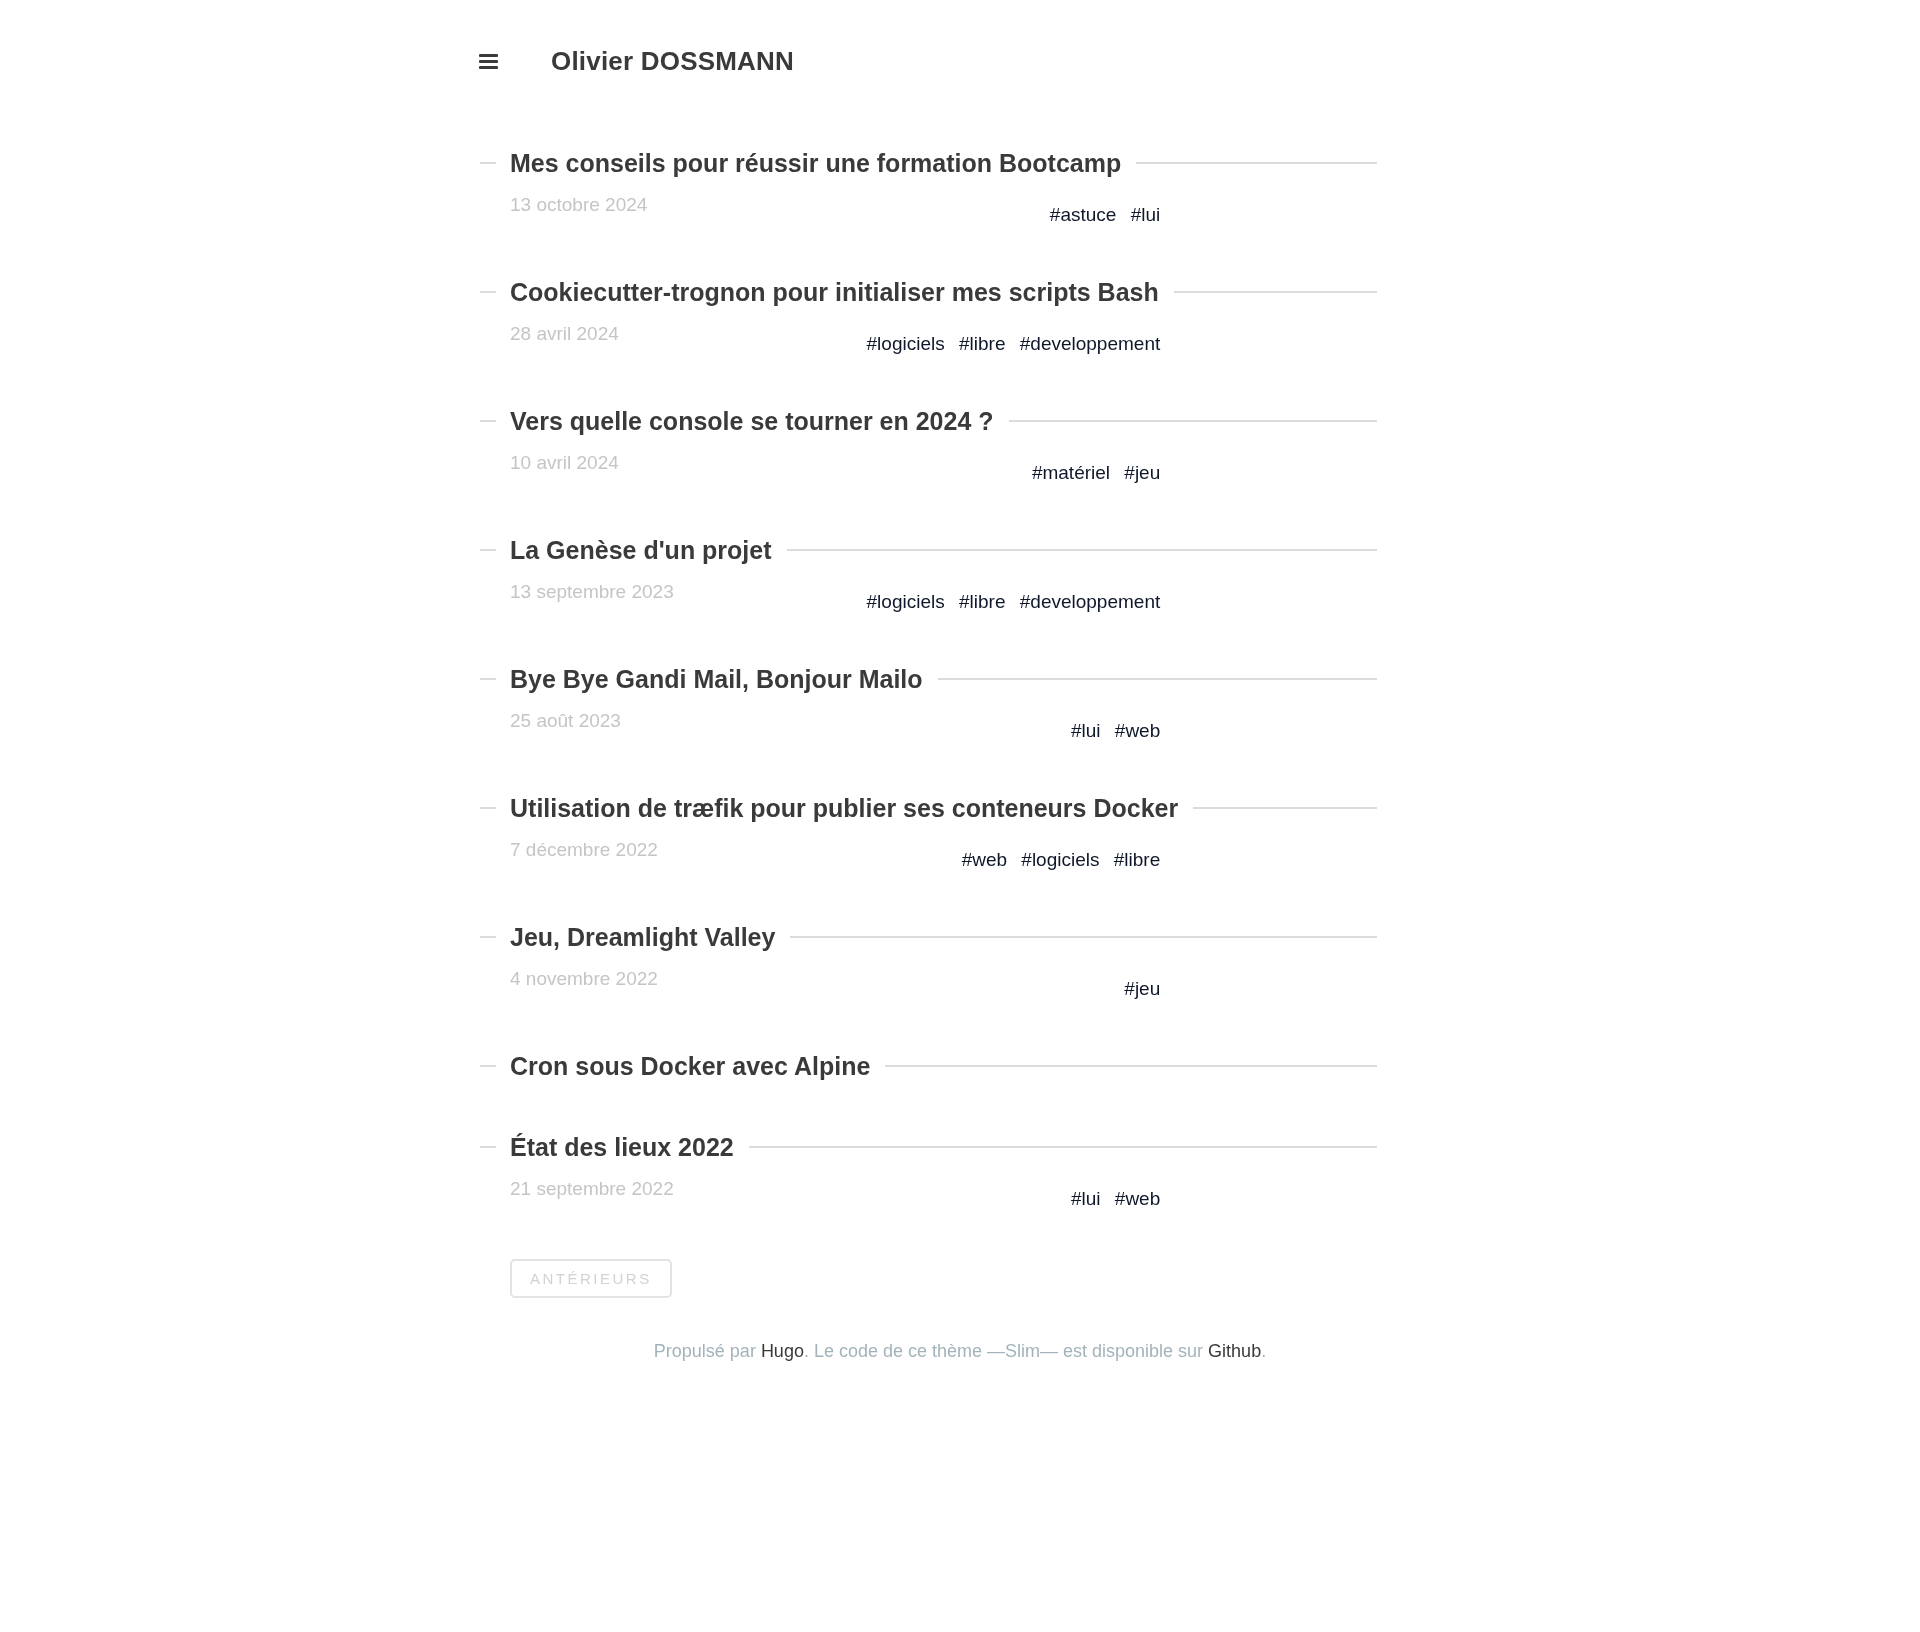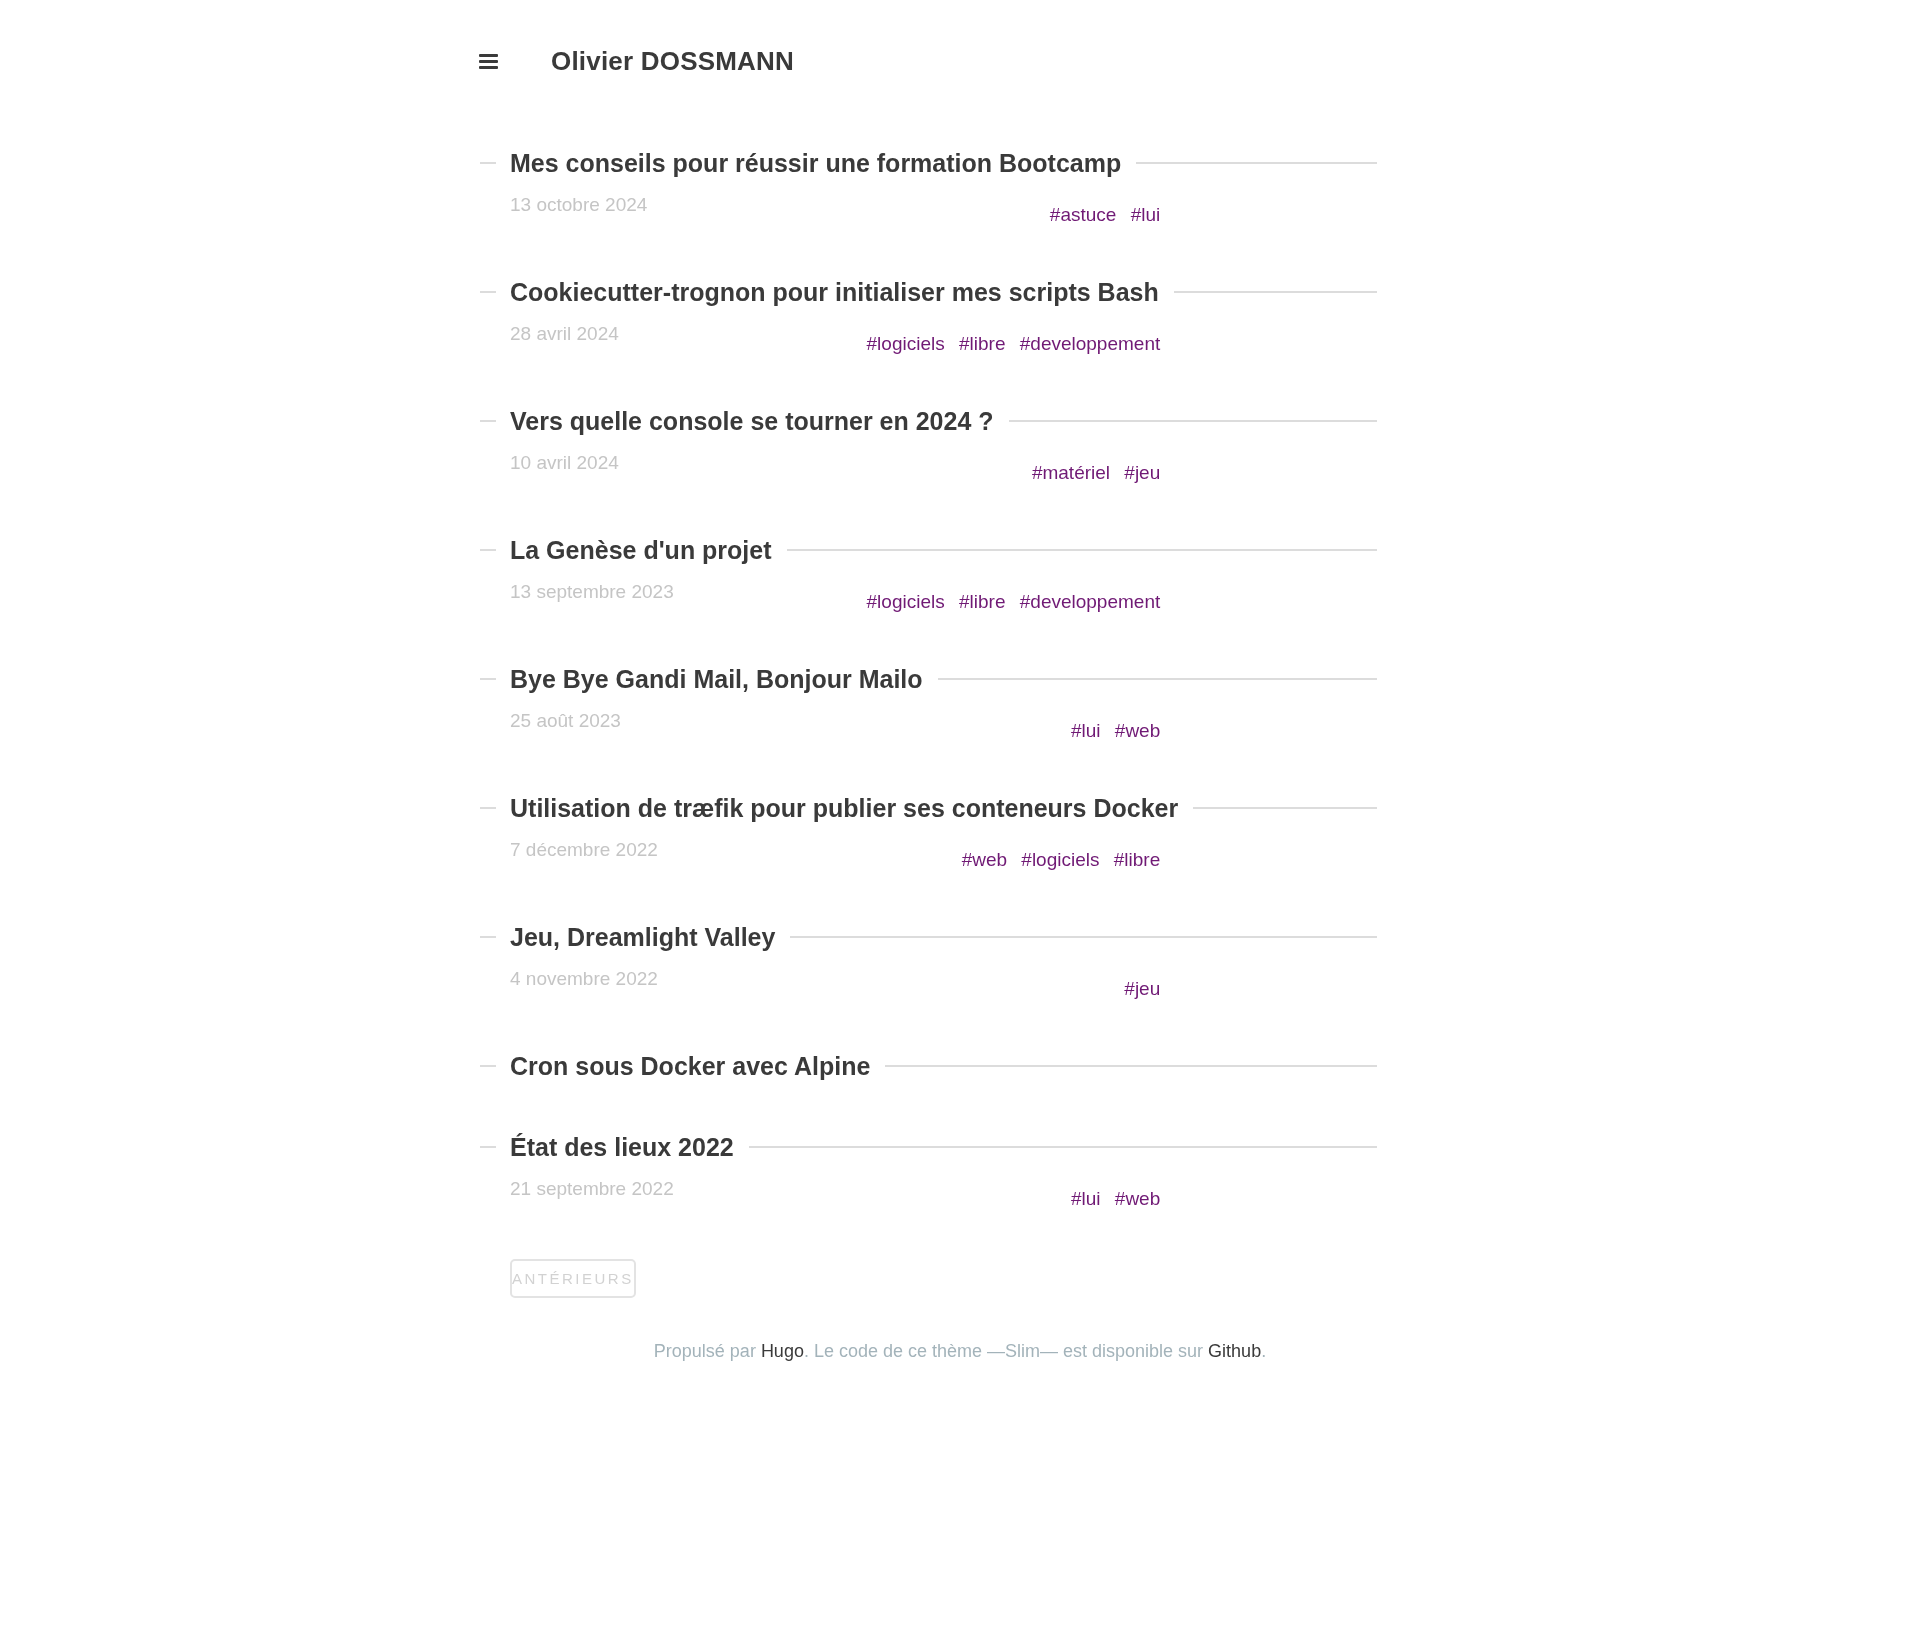--- a/index.html
+++ b/index.html
@@ -87,31 +87,31 @@
     float: left;
     color: #c5c5c5;
   }
   .post-tags {
     float: right;
     margin-right: 25%;
     margin-top: 10px;
     color: #c9c9c9;
   }
   .post-tags a {
-    color: #701a75;
+    color: #0f172a;
     text-decoration: none;
     text-align: center;
   }
   .post-tags a + a { margin-left: 9px; }
 
   
   .pagination { margin-top: 12px; }
   .pagination-btn {
     display: inline-block;
-    padding: 8px 0;
+    padding: 8px 18px;
     border: 2px solid #e3e3e3;
     border-radius: 5px;
     color: #d2d2d2;
     font-size: 15px;
     letter-spacing: 2.5px;
     text-decoration: none;
     text-transform: uppercase;
     line-height: 19px;
   }
 

